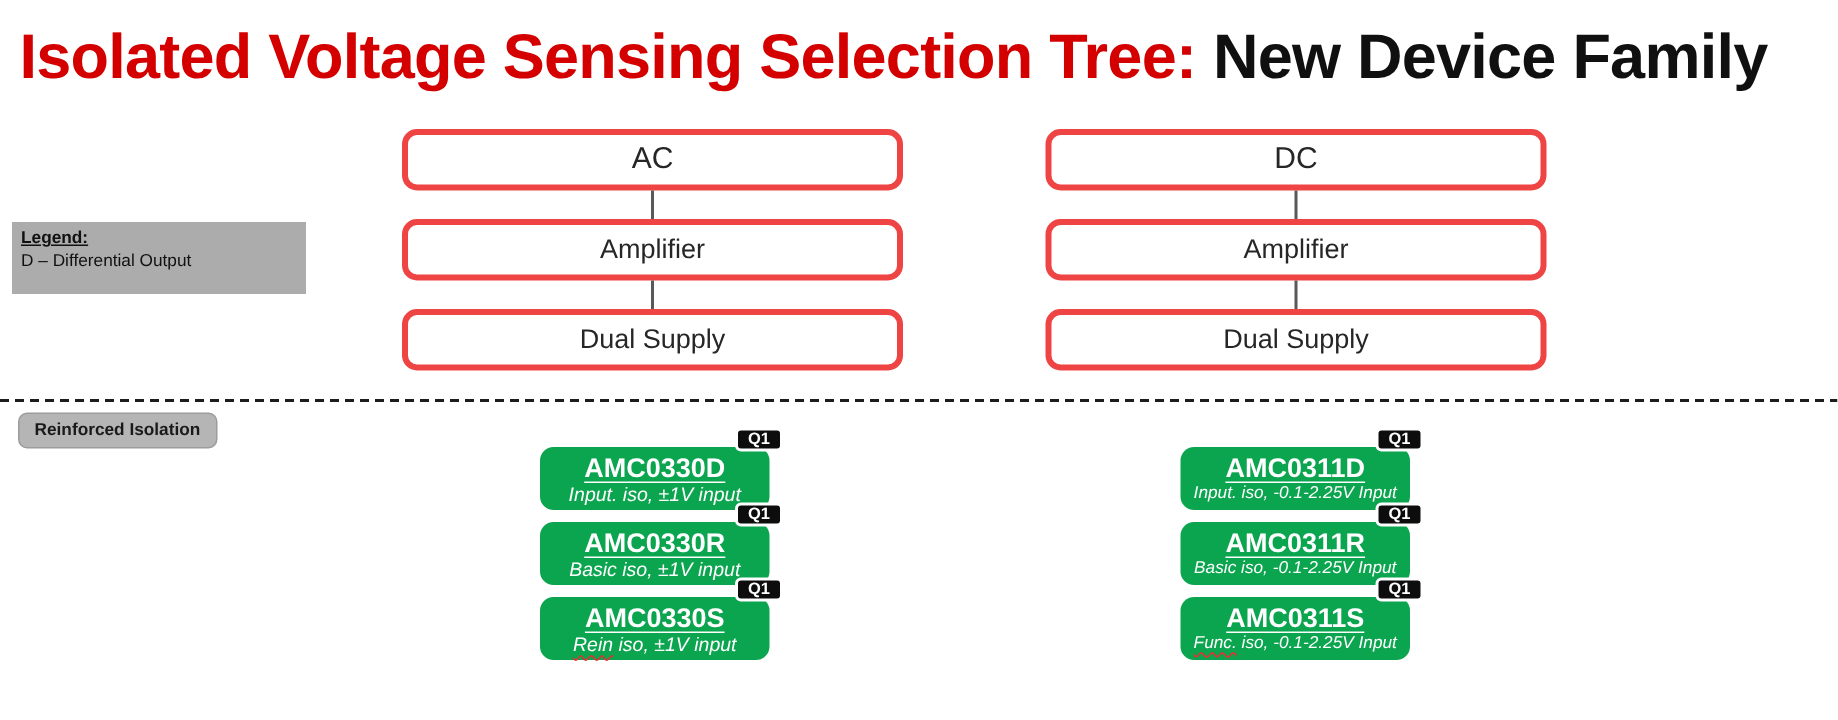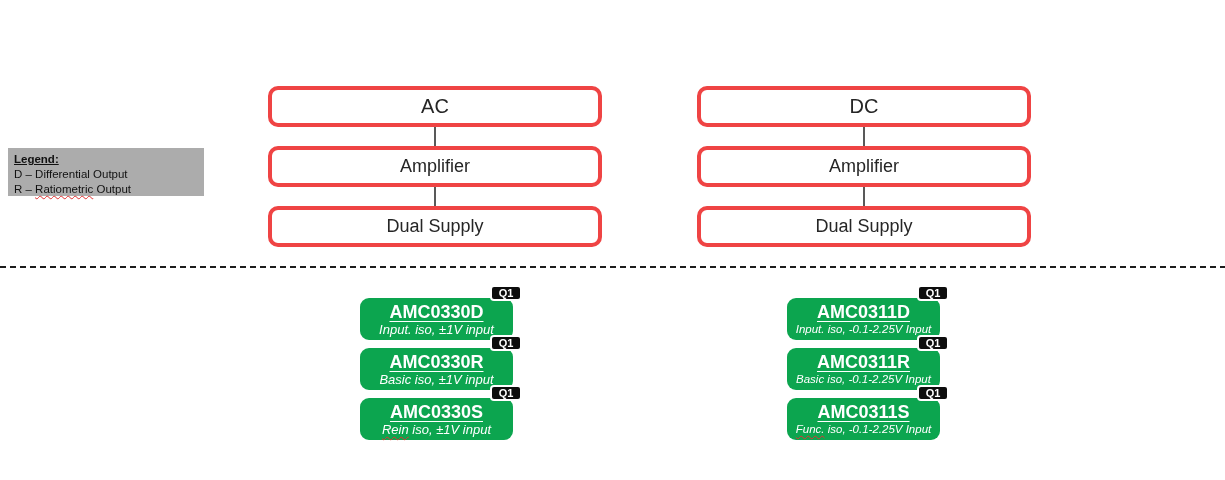--- a/index.html
+++ b/index.html
@@ -55,44 +55,45 @@
   .q1-badge { position:absolute; top:-13px; right:-9px; width:32px; height:16px;
               background:#0d0d0d; color:#fff; font-size:11px; font-weight:bold;
               display:flex; align-items:center; justify-content:center;
               border-radius:4px; border:2px solid #fff; z-index:3; }
 </style>
 </head>
 <body>
 
 <div class="canvas">
 
+  <h1 class="page-title"><span class="title-red">Isolated Voltage Sensing Selection Tree:</span><span class="title-black"> New Device Family</span></h1>
 
   <div class="legend">
     <div class="legend-heading">Legend:</div>
     <div>D – Differential Output</div>
-    <div><span>R – </span><span class="sq">Ratiometric</span><span> Output</span></div>
   </div>
 
   <div class="tree-col ac">
     <div class="tree-box root">AC</div>
     <div class="connector"></div>
     <div class="tree-box node">Amplifier</div>
     <div class="connector"></div>
     <div class="tree-box node">Dual Supply</div>
   </div>
 
   <div class="tree-col dc">
     <div class="tree-box root">DC</div>
     <div class="connector"></div>
     <div class="tree-box node">Amplifier</div>
     <div class="connector"></div>
     <div class="tree-box node">Dual Supply</div>
   </div>
 
   <div class="iso-divider"></div>
+  <div class="iso-label">Reinforced Isolation</div>
 
   <div class="device-stack ac">
     <div class="device-card">
       <div class="q1-badge">Q1</div>
       <div class="device-name">AMC0330D</div>
       <div class="device-sub"><span class="sq"></span><span>Input. iso, ±1V input</span></div>
     </div>
     <div class="device-card">
       <div class="q1-badge">Q1</div>
       <div class="device-name">AMC0330R</div>

